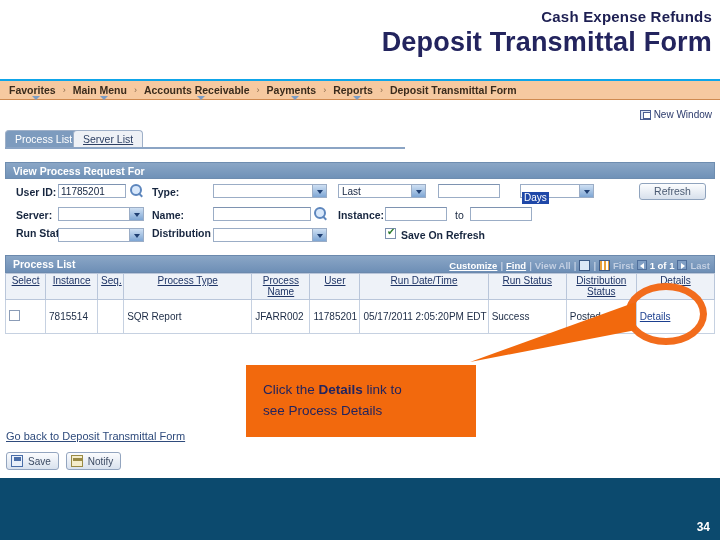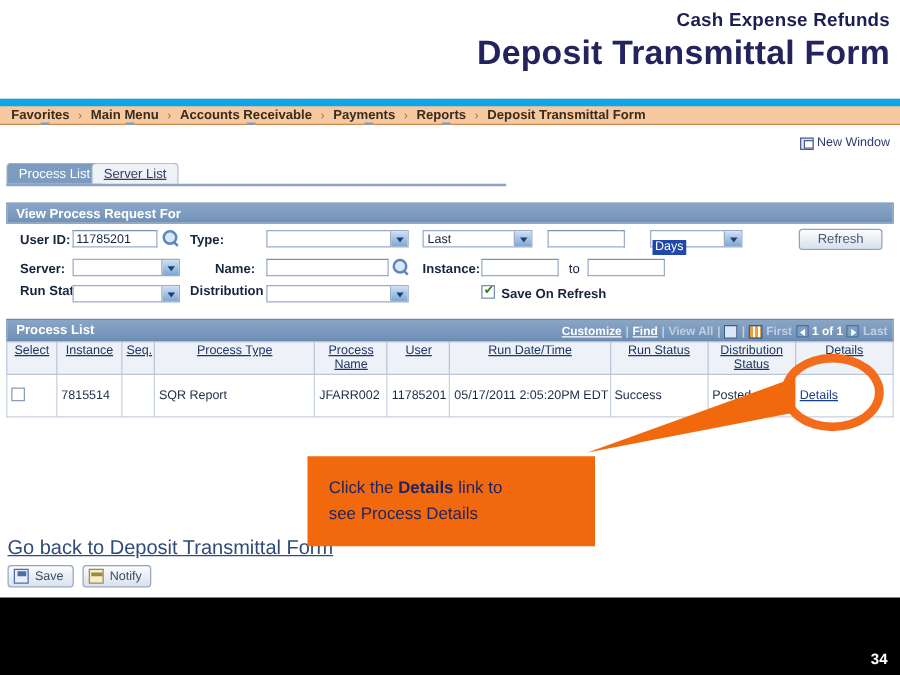--- a/index.html
+++ b/index.html
@@ -24,21 +24,21 @@
     position:absolute; right:8px; top:29px;
     font-size:27px; font-weight:bold; color:#23245e;
     letter-spacing:.2px; line-height:1;
   }
 
   
   .navbar {
     position:absolute; left:0; top:79px; width:720px; height:21px;
     background:linear-gradient(#f7cfa4,#f2b madeup);
     background:#f6c9a0;
-    border-top:6px solid #0ea5e9;
+    border-top:2px solid #0ea5e9;
     border-bottom:1px solid #cf8a50;
   }
   .navbar-inner { display:flex; align-items:center; height:100%; padding-left:3px; }
   .crumb {
     font-size:10.5px; font-weight:bold; color:#3a2b1c;
     padding:0 6px; white-space:nowrap;
   }
   .crumb-sep { font-size:9px; color:#8a6a4a; padding:0 1px; }
   .nav-caret {
     position:absolute; bottom:-4px; width:0;height:0;
@@ -199,21 +199,21 @@
   }
   .callout-txt b { font-weight:bold; }
   .tail {
     position:absolute; z-index:44;
     left:470px; top:300px; width:170px; height:80px;
   }
 
   
   .backlink {
     position:absolute; left:6px; top:330px;
-    font-size:16px; color:#2f4b7c; text-decoration:underline;
+    font-size:11px; color:#2f4b7c; text-decoration:underline;
   }
   .btnrow { position:absolute; left:6px; top:352px; display:flex; gap:7px; }
   .pbtn {
     display:flex; align-items:center; gap:5px;
     border:1px solid #93a5bf; border-radius:3px;
     background:linear-gradient(#fbfcfe,#d9e2ee);
     padding:2px 7px 2px 4px; font-size:10px; color:#3c4b63;
   }
   .ico-save {
     width:12px;height:12px;border:1px solid #4a6ea8;background:#e9f0fa;position:relative;
@@ -223,21 +223,21 @@
     width:12px;height:12px;border:1px solid #9a8b45;background:#f5edcb;position:relative;
   }
   .ico-notify:after{
     content:""; position:absolute; left:1px;top:2px;width:9px;height:6px;
     border-top:3px solid #9a8b45;
   }
 
   
   .footer {
     position:absolute; left:0; top:478px; width:720px; height:62px;
-    background:#000000;
+    background:#0c4a6e;
   }
   .pagenum {
     position:absolute; right:10px; bottom:6px;
     font-size:12px; font-weight:bold; color:#ffffff;
   }
 </style>
 </head>
 <body>
 
 <div class="slide-head">
@@ -302,21 +302,21 @@
       <span class="arr"></span>
     </div>
     <div class="btn-refresh" style="left:639px; top:-1px; width:67px; height:17px; line-height:15px;">Refresh</div>
 
     <div class="lbl" style="left:16px; top:25px;">Server:</div>
     <div class="sel" style="left:58px; top:23px; width:86px;">
       <span class="val"></span>
       <span class="arr"></span>
     </div>
 
-    <div class="lbl" style="left:152px; top:25px;margin-left:20px;">Name:</div>
+    <div class="lbl" style="left:152px; top:25px;">Name:</div>
     <div class="txt" style="left:213px; top:23px; width:98px;">
       <span style="position:absolute;left:2px;top:0;line-height:13px;font-size:10px;"></span>
     </div>
     <div class="mag" style="left:314px; top:23px;"></div>
 
     <div class="lbl" style="left:338px; top:25px;">Instance:</div>
     <div class="txt" style="left:385px; top:23px; width:62px;">
       <span style="position:absolute;left:2px;top:0;line-height:13px;font-size:10px;"></span>
     </div>
     <div class="lbl" style="left:455px; top:25px; font-weight:normal;">to</div>

